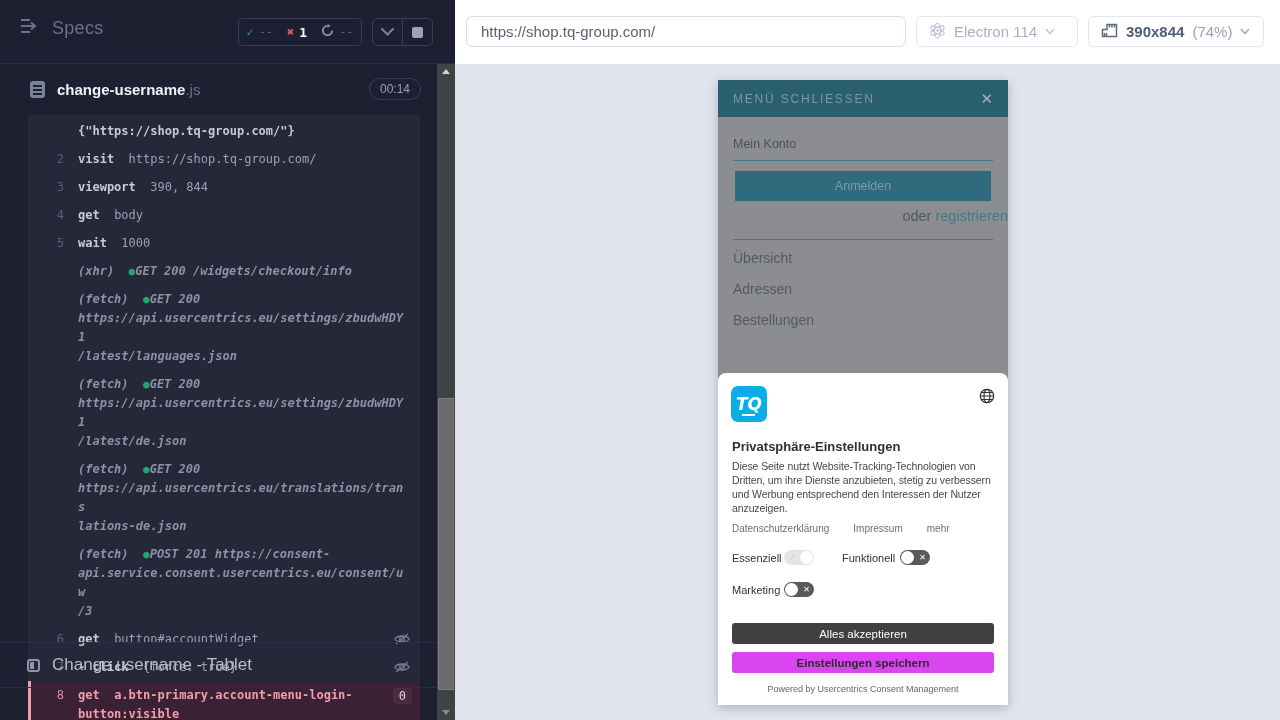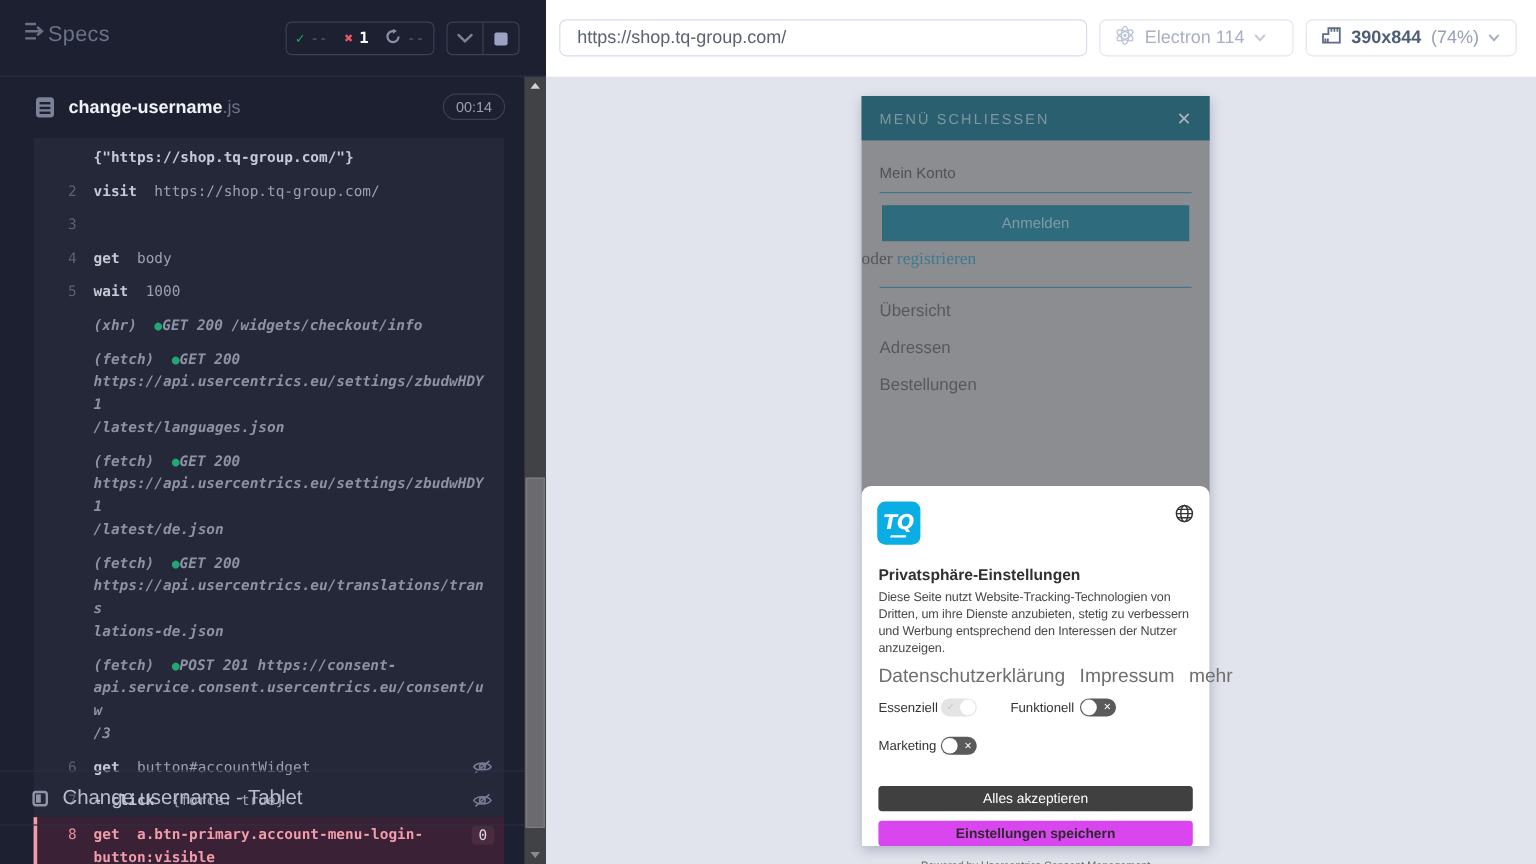--- a/index.html
+++ b/index.html
@@ -1,21 +1,21 @@
 <!DOCTYPE html>
 <html><head>
 <meta charset="utf-8">
 <style>
   * { box-sizing: border-box; margin: 0; padding: 0; }
   html,body { width:1280px; height:720px; overflow:hidden; font-family:"Liberation Sans",sans-serif; background:#e2e4ed; }
 
   
   .reporter { position:absolute; left:0; top:0; width:455px; height:720px; background:#1c2031; }
   .rep-header { position:absolute; left:0; top:0; width:455px; height:64px; border-bottom:1px solid #2b2f44; }
-  .specs-toggle { position:absolute; left:20px; top:18px; display:flex; align-items:flex-start; cursor:pointer; }
+  .specs-toggle { position:absolute; left:20px; top:18px; display:flex; align-items:flex-start; gap:12px; cursor:pointer; }
   .specs-title { color:#6b7288; font-size:18px; letter-spacing:.3px; }
   .stats-box { position:absolute; left:238px; top:18px; width:124px; height:28px; border:1px solid #3a3f55; border-radius:5px;
                display:flex; align-items:center; justify-content:center; gap:5px; font-family:"DejaVu Sans Mono",monospace; font-size:12px; }
   .stat-dim { color:#5a6173; }
   .stat-pass { color:#21a56d; font-weight:bold; font-size:12px; }
   .stat-fail { color:#e45864; font-weight:bold; font-size:12px; }
   .stat-num { color:#ffffff; font-weight:bold; font-size:13px; }
   .ctrl-box { position:absolute; left:372px; top:18px; width:61px; height:28px; border:1px solid #3a3f55; border-radius:5px; display:flex; }
   .ctrl-box > .half { flex:1; display:flex; align-items:center; justify-content:center; cursor:pointer; }
   .ctrl-sep { width:1px; background:#3a3f55; }
@@ -73,35 +73,35 @@
   .stage { position:absolute; left:718px; top:80px; width:290px; height:625px; background:#8b8d90;
            box-shadow:0 3px 10px rgba(40,50,80,.28); }
   .mheader { position:absolute; left:0; top:0; right:0; height:37px; background:#2a5f6f; display:flex; align-items:center;
              justify-content:space-between; padding:0 15px; }
   .mtitle { color:#7f97a1; font-size:12px; letter-spacing:1.8px; }
   .mclose { color:#a5b5bb; font-size:15px; cursor:pointer; }
   .mlabel { position:absolute; left:15px; top:57px; font-size:12.5px; color:#4d5256; }
   .mline { position:absolute; left:15px; right:15px; height:1px; background:#41768a; }
   .login-btn { position:absolute; left:17px; right:17px; top:91px; height:30px; background:#2e6b7d; color:#7f9ba6;
                font-size:12.5px; display:flex; align-items:center; justify-content:center; cursor:pointer; }
-  .oder-row { position:absolute; left:0; right:0; top:128px; text-align:left; font-size:14.5px; color:#53575b;font-family:Liberation Serif, serif; }
+  .oder-row { position:absolute; left:0; right:0; top:128px; text-align:right; font-size:14.5px; color:#53575b; }
   .reg-link { color:#41798f; cursor:pointer; }
   .menu-items { position:absolute; left:15px; top:170px; right:15px; list-style:none; }
   .menu-items li { font-size:14px; color:#56595d; height:31px; cursor:pointer; }
 
   
-  .consent { position:absolute; left:0; right:0; top:293px; bottom:0; background:#ffffff; border-radius:8px 8px 0 0;margin-top:32px; }
+  .consent { position:absolute; left:0; right:0; top:293px; bottom:0; background:#ffffff; border-radius:8px 8px 0 0; }
   .tq-logo { position:absolute; left:13px; top:13px; width:36px; height:36px; border-radius:7px; background:#0aaee4;
              color:#fff; font-weight:bold; font-style:italic; font-size:17px; display:flex; align-items:center; justify-content:center;
              font-family:"DejaVu Sans",sans-serif; }
   .tq-logo i { position:absolute; left:11px; bottom:6px; width:13px; height:2px; background:#fff; transform:skewX(-18deg); }
   .globe-btn { position:absolute; right:13px; top:15px; cursor:pointer; }
   .c-title { position:absolute; left:14px; top:66px; font-size:13px; font-weight:bold; color:#303030; }
   .c-body { position:absolute; left:14px; top:87px; width:264px; font-size:10.5px; line-height:1.32; color:#484848; letter-spacing:-.1px; }
-  .c-links { position:absolute; left:14px; top:150px; display:flex; gap:12px; font-size:16px; color:#6f6f6f; }
+  .c-links { position:absolute; left:14px; top:150px; display:flex; gap:24px; font-size:10px; color:#6f6f6f; }
   .c-links span { cursor:pointer; }
   .tgl-row { position:absolute; left:14px; display:flex; align-items:center; }
   .tgl-label { font-size:11px; color:#333; }
   .tgl { width:30px; height:15px; border-radius:8px; position:relative; cursor:pointer; flex:none; }
   .tgl.on { background:#e4e4e4; }
   .tgl.on .knob { right:1px; }
   .tgl.on .mark { left:5px; color:#c6c6c6; }
   .tgl.off { background:#5a5a5a; }
   .tgl.off .knob { left:1px; }
   .tgl.off .mark { right:4px; color:#ffffff; }
@@ -177,20 +177,21 @@
       <div class="crow">
         <span class="cnum"></span>
         <span class="cbody"><span class="cname">{"https://shop.tq-group.com/"}</span></span>
       </div>
       <div class="crow">
         <span class="cnum">2</span>
         <span class="cbody"><span class="cname">visit</span><span>  https://shop.tq-group.com/</span></span>
       </div>
       <div class="crow">
         <span class="cnum">3</span>
+        <span class="cbody"><span class="cname">viewport</span><span>  390, 844</span></span>
       </div>
       <div class="crow">
         <span class="cnum">4</span>
         <span class="cbody"><span class="cname">get</span><span>  body</span></span>
       </div>
       <div class="crow">
         <span class="cnum">5</span>
         <span class="cbody"><span class="cname">wait</span><span>  1000</span></span>
       </div>
       <div class="crow is-log">

